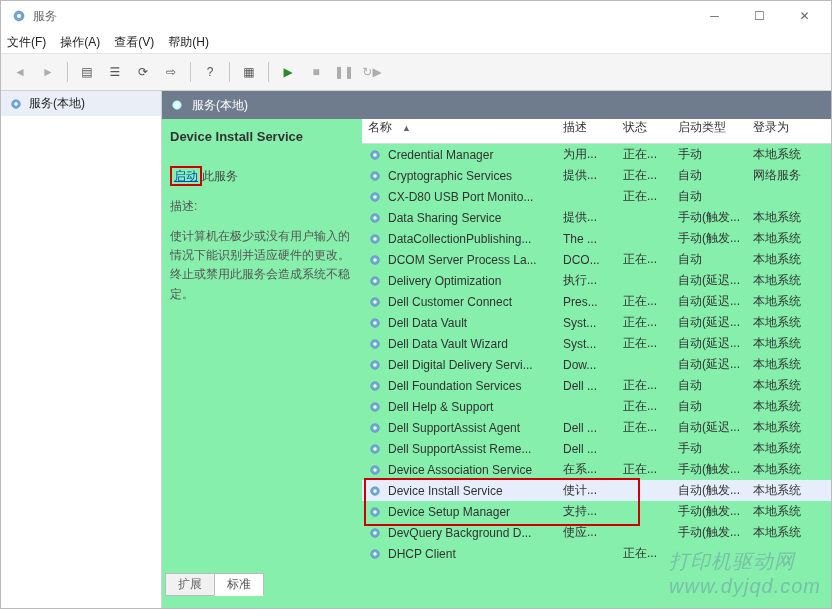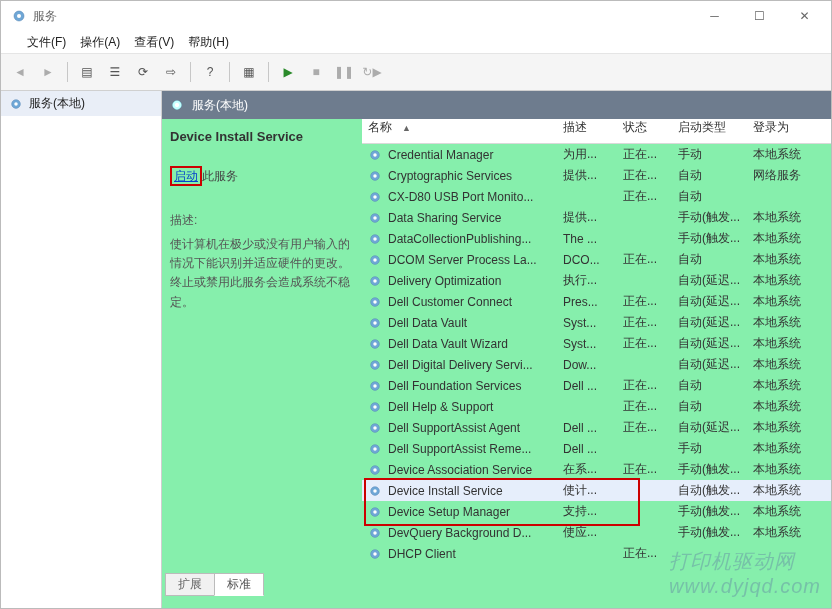--- a/index.html
+++ b/index.html
@@ -2,40 +2,40 @@
 <html><head>
 <meta charset="utf-8">
 <style>
 html,body{margin:0;padding:0;font-family:"Microsoft YaHei","Segoe UI",sans-serif;font-size:12px;color:#222;background:#fff}
 .window{width:832px;height:609px;box-sizing:border-box;border:1px solid #bbb;position:relative;background:#86efac;overflow:hidden}
 .titlebar{height:30px;display:flex;align-items:center;padding:0 4px;background:#fff}
 .titlebar .app-icon{width:16px;height:16px;margin:0 6px}
 .titlebar .title{flex:0 0 auto;color:#666}
 .titlebar .spacer{flex:1}
 .win-btn{width:45px;height:30px;display:flex;align-items:center;justify-content:center;color:#666}
-.menubar{height:22px;display:flex;align-items:center;gap:14px;padding:0 26px;background:#fff;border-bottom:1px solid #e5e5e5}
+.menubar{height:22px;display:flex;align-items:center;gap:14px;padding:0 6px;background:#fff;border-bottom:1px solid #e5e5e5}
 .menu-item{color:#222}
 .toolbar{height:32px;display:flex;align-items:center;gap:2px;padding:2px 6px;background:#f5f5f5;border-bottom:1px solid #d0d0d0}
 .tb-btn{width:24px;height:24px;display:flex;align-items:center;justify-content:center;border:1px solid transparent;border-radius:2px}
 .tb-btn.disabled{opacity:.45}
 .tb-sep{width:1px;height:20px;background:#c7c7c7;margin:0 4px}
 .body{display:flex;height:calc(100% - 30px - 22px - 32px);position:relative}
 .left-pane{width:160px;border-right:1px solid #cfcfcf;background:#fff}
 .left-row{display:flex;align-items:center;gap:6px;padding:4px 8px;background:#e9eef7}
 .left-row .gear{width:14px;height:14px}
 .right-pane{flex:1;display:flex;flex-direction:column;position:relative;overflow:hidden}
 .header-bar{height:28px;background:#6e7c8e;color:#fff;display:flex;align-items:center;gap:8px;padding:0 8px}
 .header-bar .gear{width:14px;height:14px;filter:brightness(1.8)}
 .content-split{flex:1;display:flex;overflow:hidden}
 .detail-pane{width:200px;padding:10px 10px 10px 8px;box-sizing:border-box;color:#444}
 .detail-title{font-weight:bold;margin-bottom:22px;font-size:13px;color:#333}
 .start-link{color:#0645cc}
 .red-box-small{display:inline-block;border:2px solid #c00;padding:0 2px;line-height:16px}
-.detail-label{margin-top:26px;color:#555}
-.detail-text{color:#555;line-height:1.6;margin-top:6px}
+.detail-label{margin-top:12px;color:#555}
+.detail-text{color:#555;line-height:1.6;margin-top:12px}
 .list-pane{flex:1;position:relative;overflow:hidden}
 .list-header{display:flex;height:24px;align-items:flex-start;border-bottom:1px solid #d9d9d9;background:#fff;color:#333}
 .col{box-sizing:border-box;padding:0 6px;overflow:hidden;white-space:nowrap;text-overflow:ellipsis}
 .c-name{width:195px;display:flex;align-items:center;gap:6px}
 .c-desc{width:60px}
 .c-stat{width:55px}
 .c-start{width:75px}
 .c-logon{width:75px}
 .list-header .c-name{display:flex;align-items:center;gap:10px}
 .sort-caret{font-size:9px;color:#666}

